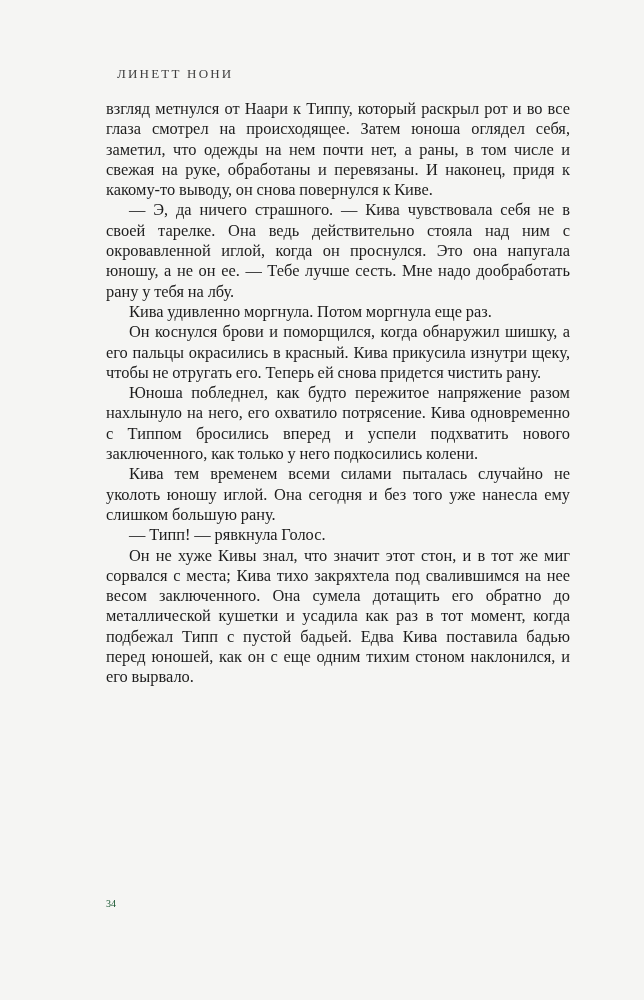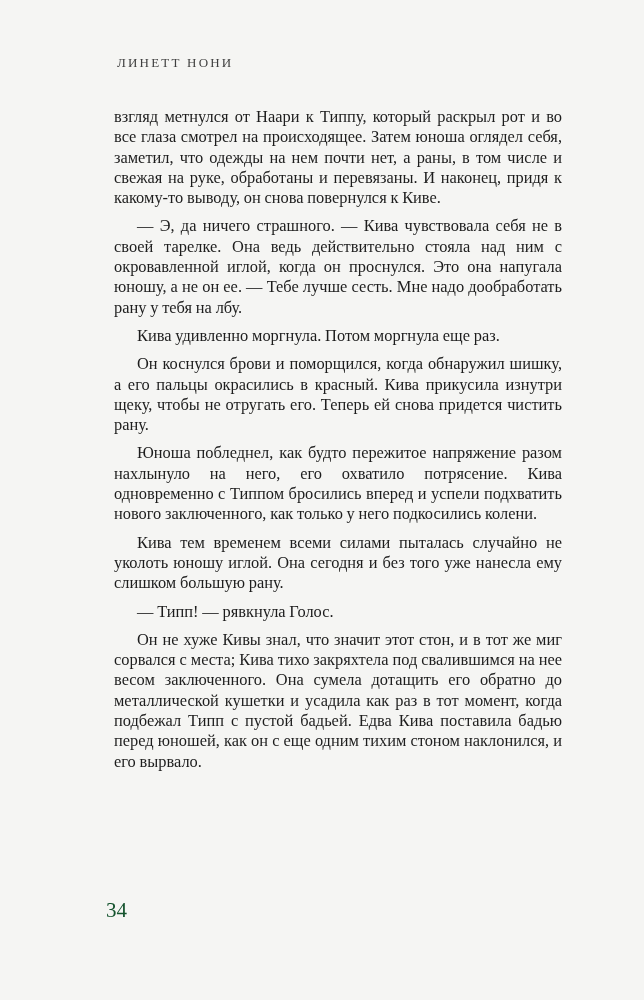--- a/index.html
+++ b/index.html
@@ -15,51 +15,51 @@
   .page {
     box-sizing: border-box;
     position: relative;
     width: 644px;
     height: 1000px;
     font-family: "Liberation Serif", "DejaVu Serif", serif;
     color: #1d1d1d;
   }
   .running-header {
     position: absolute;
-    top: 55px;
+    top: 66px;
     left: 117px;
     font-size: 13px;
     letter-spacing: 2.2px;
     color: #3f3f3f;
     white-space: nowrap;
   }
   .page-body {
     position: absolute;
     top: 99px;
     left: 106px;
     width: 464px;
     font-size: 16.4px;
     line-height: 20.3px;
     text-align: justify;
     hyphens: auto;
     -webkit-hyphens: auto;
     word-spacing: -0.02em;
   }
   .page-body p {
-    margin: 8px;
+    margin: 0;
     padding: 0;
   }
   .page-body p.indent {
     text-indent: 23px;
   }
   .page-number {
     position: absolute;
     left: 106px;
     top: 898px;
-    font-size: 21px;
+    font-size: 10px;
     color: #14532d;
   }
 </style>
 </head>
 <body>
 
 <div class="page">
   <div class="running-header">ЛИНЕТТ НОНИ</div>
 
   <div class="page-body">

